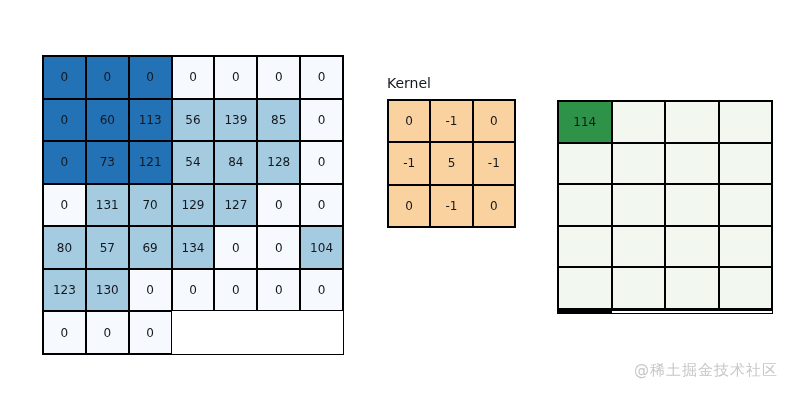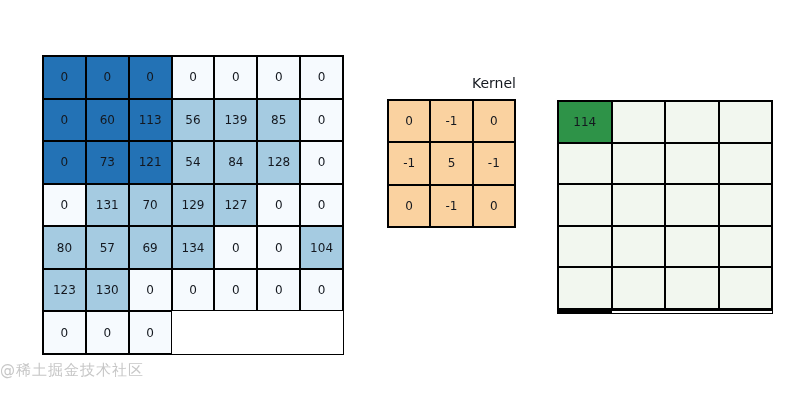--- a/index.html
+++ b/index.html
@@ -44,27 +44,28 @@
   }
   .dark      { background: var(--c-dark,      #2372B5); }
   .light     { background: var(--c-light,     #A5CBE1); }
   .pale      { background: var(--c-pale,      #F6FAFE); }
   .orange    { background: var(--c-orange,    #FAD2A0); }
   .green     { background: var(--c-green,     #2E9348); }
   .palegreen { background: var(--c-palegreen, #F2F7EF); }
   #kernel-title {
     position: absolute;
     left: 387px; top: 75px; width: 129px;
-    text-align: right;
+    text-align: left;
     font-size: 14px;
     color: var(--c-text, #14181f);
   }
   #watermark {
     position: absolute;
     left: 0; top: 361px; width: 778px;
+    text-align: right;
     font-size: 15px;
     letter-spacing: 1px;
     color: var(--c-watermark, #C7C7C7);
   }
 </style>
 </head>
 <body>
 
 <div id="canvas">
   <div id="input-grid" class="grid">

